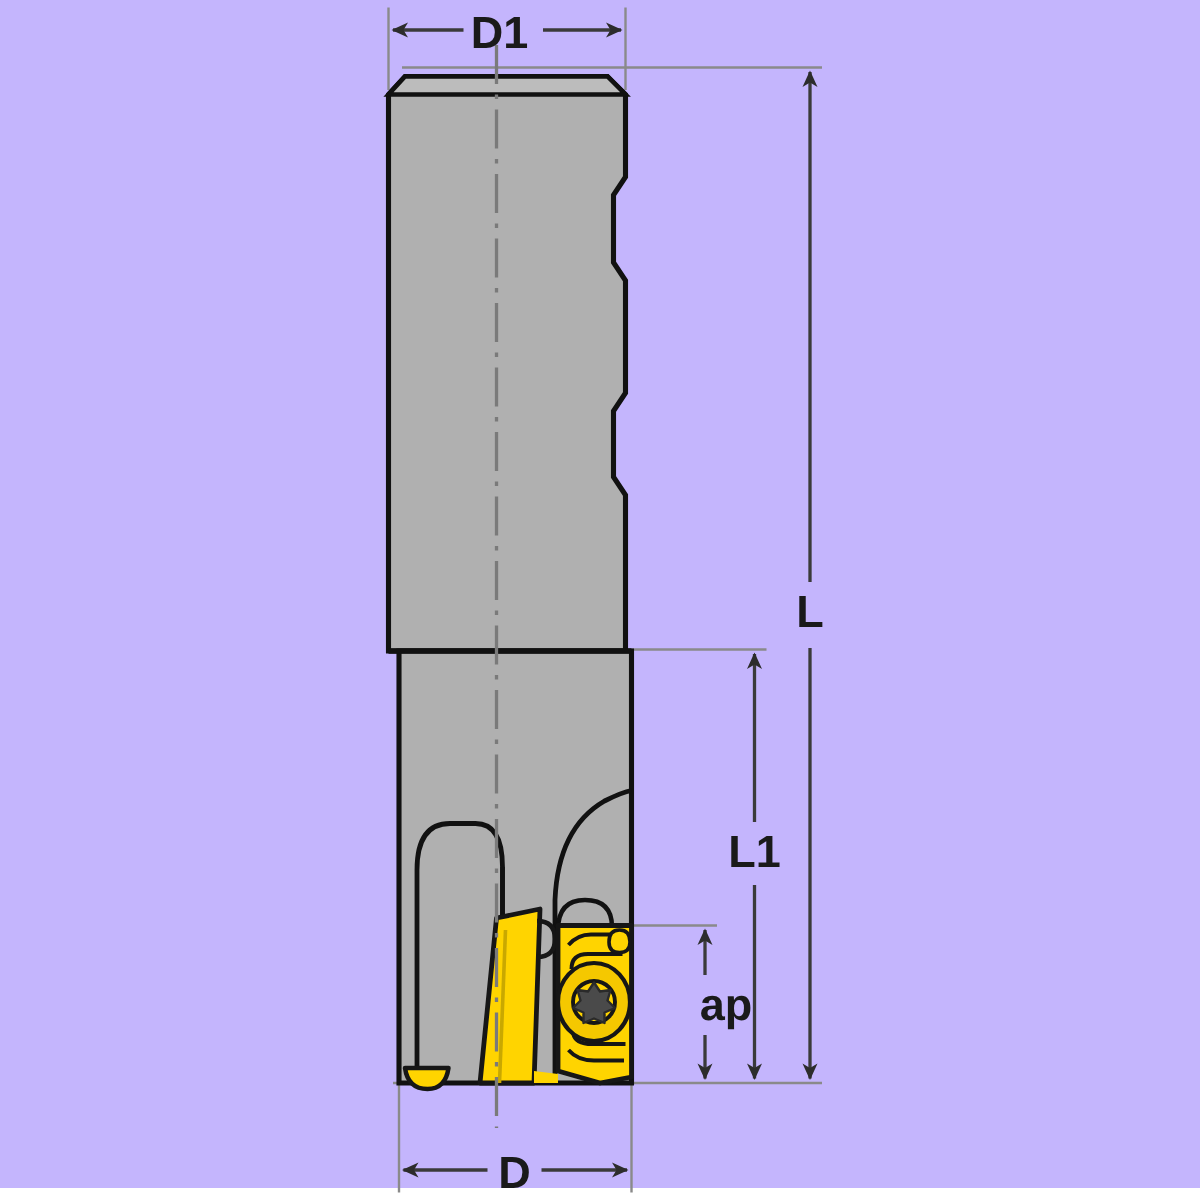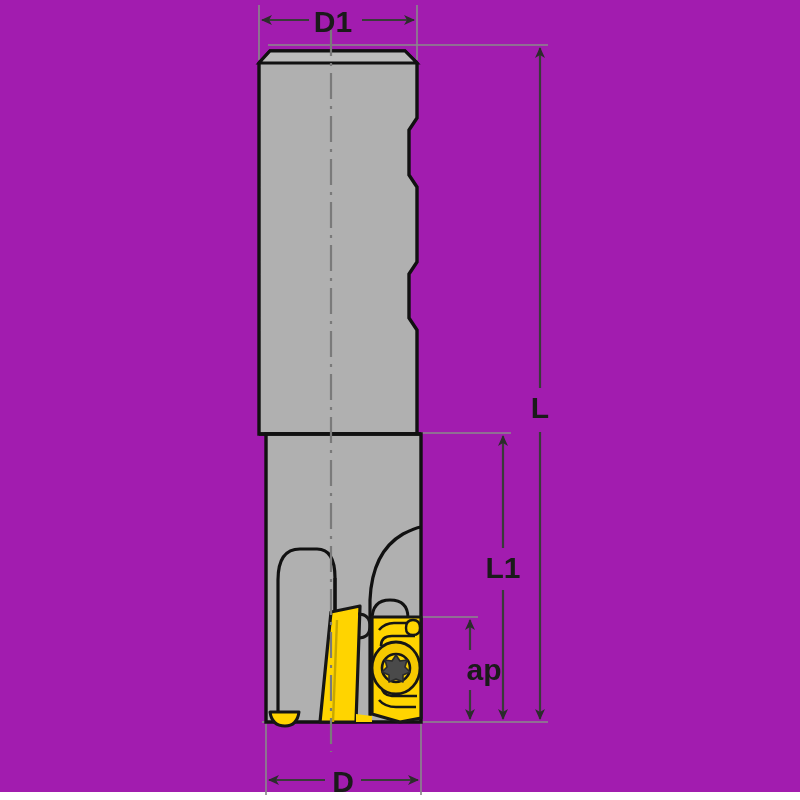--- a/index.html
+++ b/index.html
@@ -11,21 +11,21 @@
   body {
     width: 800px;
     height: 800px;
     font-family: "Liberation Sans", sans-serif;
     overflow: hidden;
   }
   #drawing-root {
     position: relative;
     width: 800px;
     height: 792px;
-    background: #a21caf;
+    background: #c4b5fd;
   }
   svg#tool-drawing {
     display: block;
     width: 800px;
     height: 800px;
   }
   .dim-label {
     font-family: "Liberation Sans", sans-serif;
     font-size: 30px;
     font-weight: bold;

